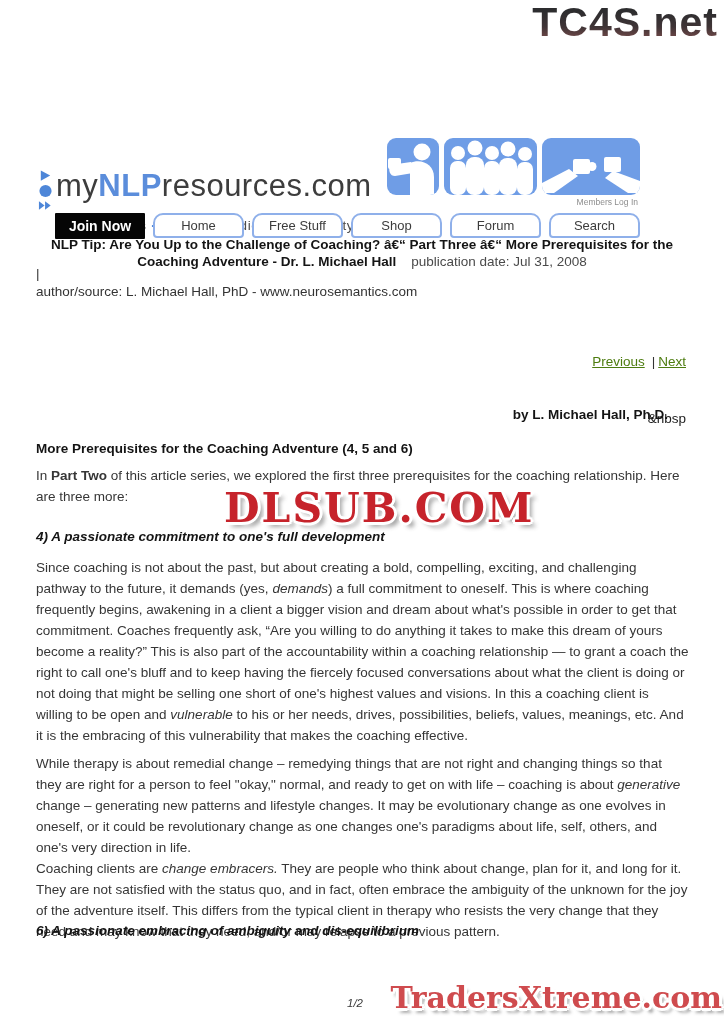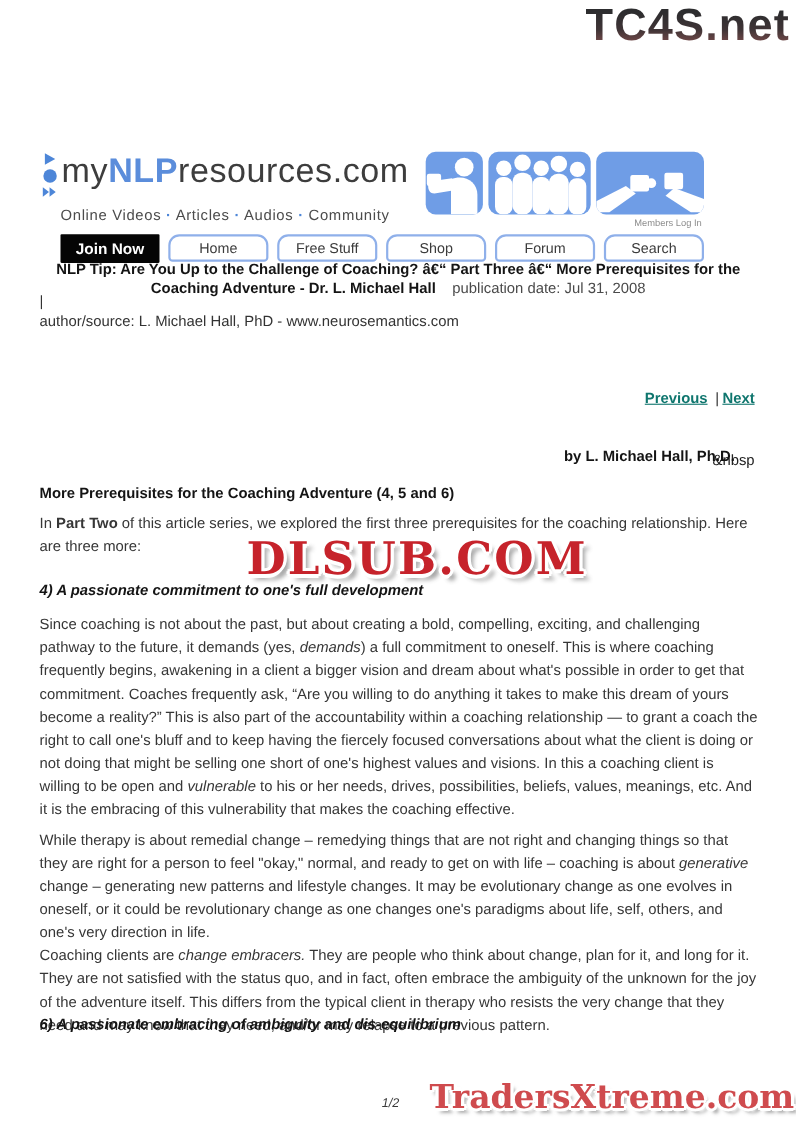--- a/index.html
+++ b/index.html
@@ -10,21 +10,21 @@
   
   .tc4s{
     position:absolute;top:0;right:6px;
     font-size:41px;font-weight:bold;letter-spacing:1px;line-height:1.1;
     background:linear-gradient(180deg,#2d2d2f 25%,#3f3436 60%,#84504f 95%);
     -webkit-background-clip:text;background-clip:text;
     color:transparent;-webkit-text-fill-color:transparent;
   }
   
   .brand{position:absolute;left:38px;top:136px;cursor:pointer;}
-  .brand-row{display:flex;align-items:flex-start;}
+  .brand-row{display:flex;align-items:flex-start;margin-top:31px;}
   .brand-icon{margin-top:3px;margin-right:3px;}
   .brand-text{font-size:31px;line-height:38px;color:#3d3d3d;letter-spacing:0.5px;}
   .brand-text .nlp{color:#5b8ddb;font-weight:bold;}
   .tagline{font-size:13.5px;color:#4b4b4b;letter-spacing:0.6px;margin-top:2px;margin-left:17px;}
   
   .feature-boxes{position:absolute;left:387px;top:138px;display:flex;gap:5px;}
   .fbox{background:#6f9de6;border-radius:9px;height:57px;display:flex;align-items:center;justify-content:center;overflow:hidden;}
   .fbox svg{display:block;}
   .fbox-1{width:52px;}
   .fbox-2{width:93px;}
@@ -36,21 +36,21 @@
   .join{width:90px;height:26px;background:#050505;border-radius:1px;color:#fff;
     font-weight:bold;font-size:14px;display:flex;align-items:center;justify-content:center;cursor:pointer;}
   .tab{width:87px;height:21px;border:2px solid #8fb0ea;border-radius:10px 10px 4px 4px;background:#fff;
     color:#3c3c3c;font-size:13px;display:flex;align-items:center;justify-content:center;cursor:pointer;}
   
   .title{position:absolute;top:237px;left:30px;width:664px;text-align:center;
     font-weight:bold;font-size:13.5px;line-height:16.5px;color:#141414;}
   .pipe{position:absolute;top:266px;left:36px;font-size:13.5px;color:#333;}
   .author{position:absolute;top:284px;left:36px;font-size:13.5px;color:#333;}
   .pager{position:absolute;top:353px;right:38px;text-align:right;font-size:13.5px;line-height:17px;}
-  .pager a{color:#0f766e;text-decoration:underline;cursor:pointer;font-weight:bold;}
+  .pager a{color:#4d7c0f;text-decoration:underline;cursor:pointer;}
   .pager .sep{margin:0 3px 0 7px;color:#333;}
   .pager .nbsp{color:#222;margin-top:40px;}
   .byline{position:absolute;top:407px;left:0;width:668px;text-align:right;font-weight:bold;font-size:13.5px;color:#141414;}
   .h-more{position:absolute;top:441px;left:36px;font-weight:bold;font-size:13.5px;color:#141414;}
   .bodytext{font-size:13.5px;line-height:21px;color:#363636;}
   .intro{position:absolute;top:465px;left:36px;width:652px;}
   .subhead{position:absolute;left:36px;font-weight:bold;font-style:italic;font-size:13.5px;color:#141414;}
   .h4{top:529px;}
   .p4{position:absolute;top:557px;left:36px;width:653px;}
   .h5{top:733px;}

